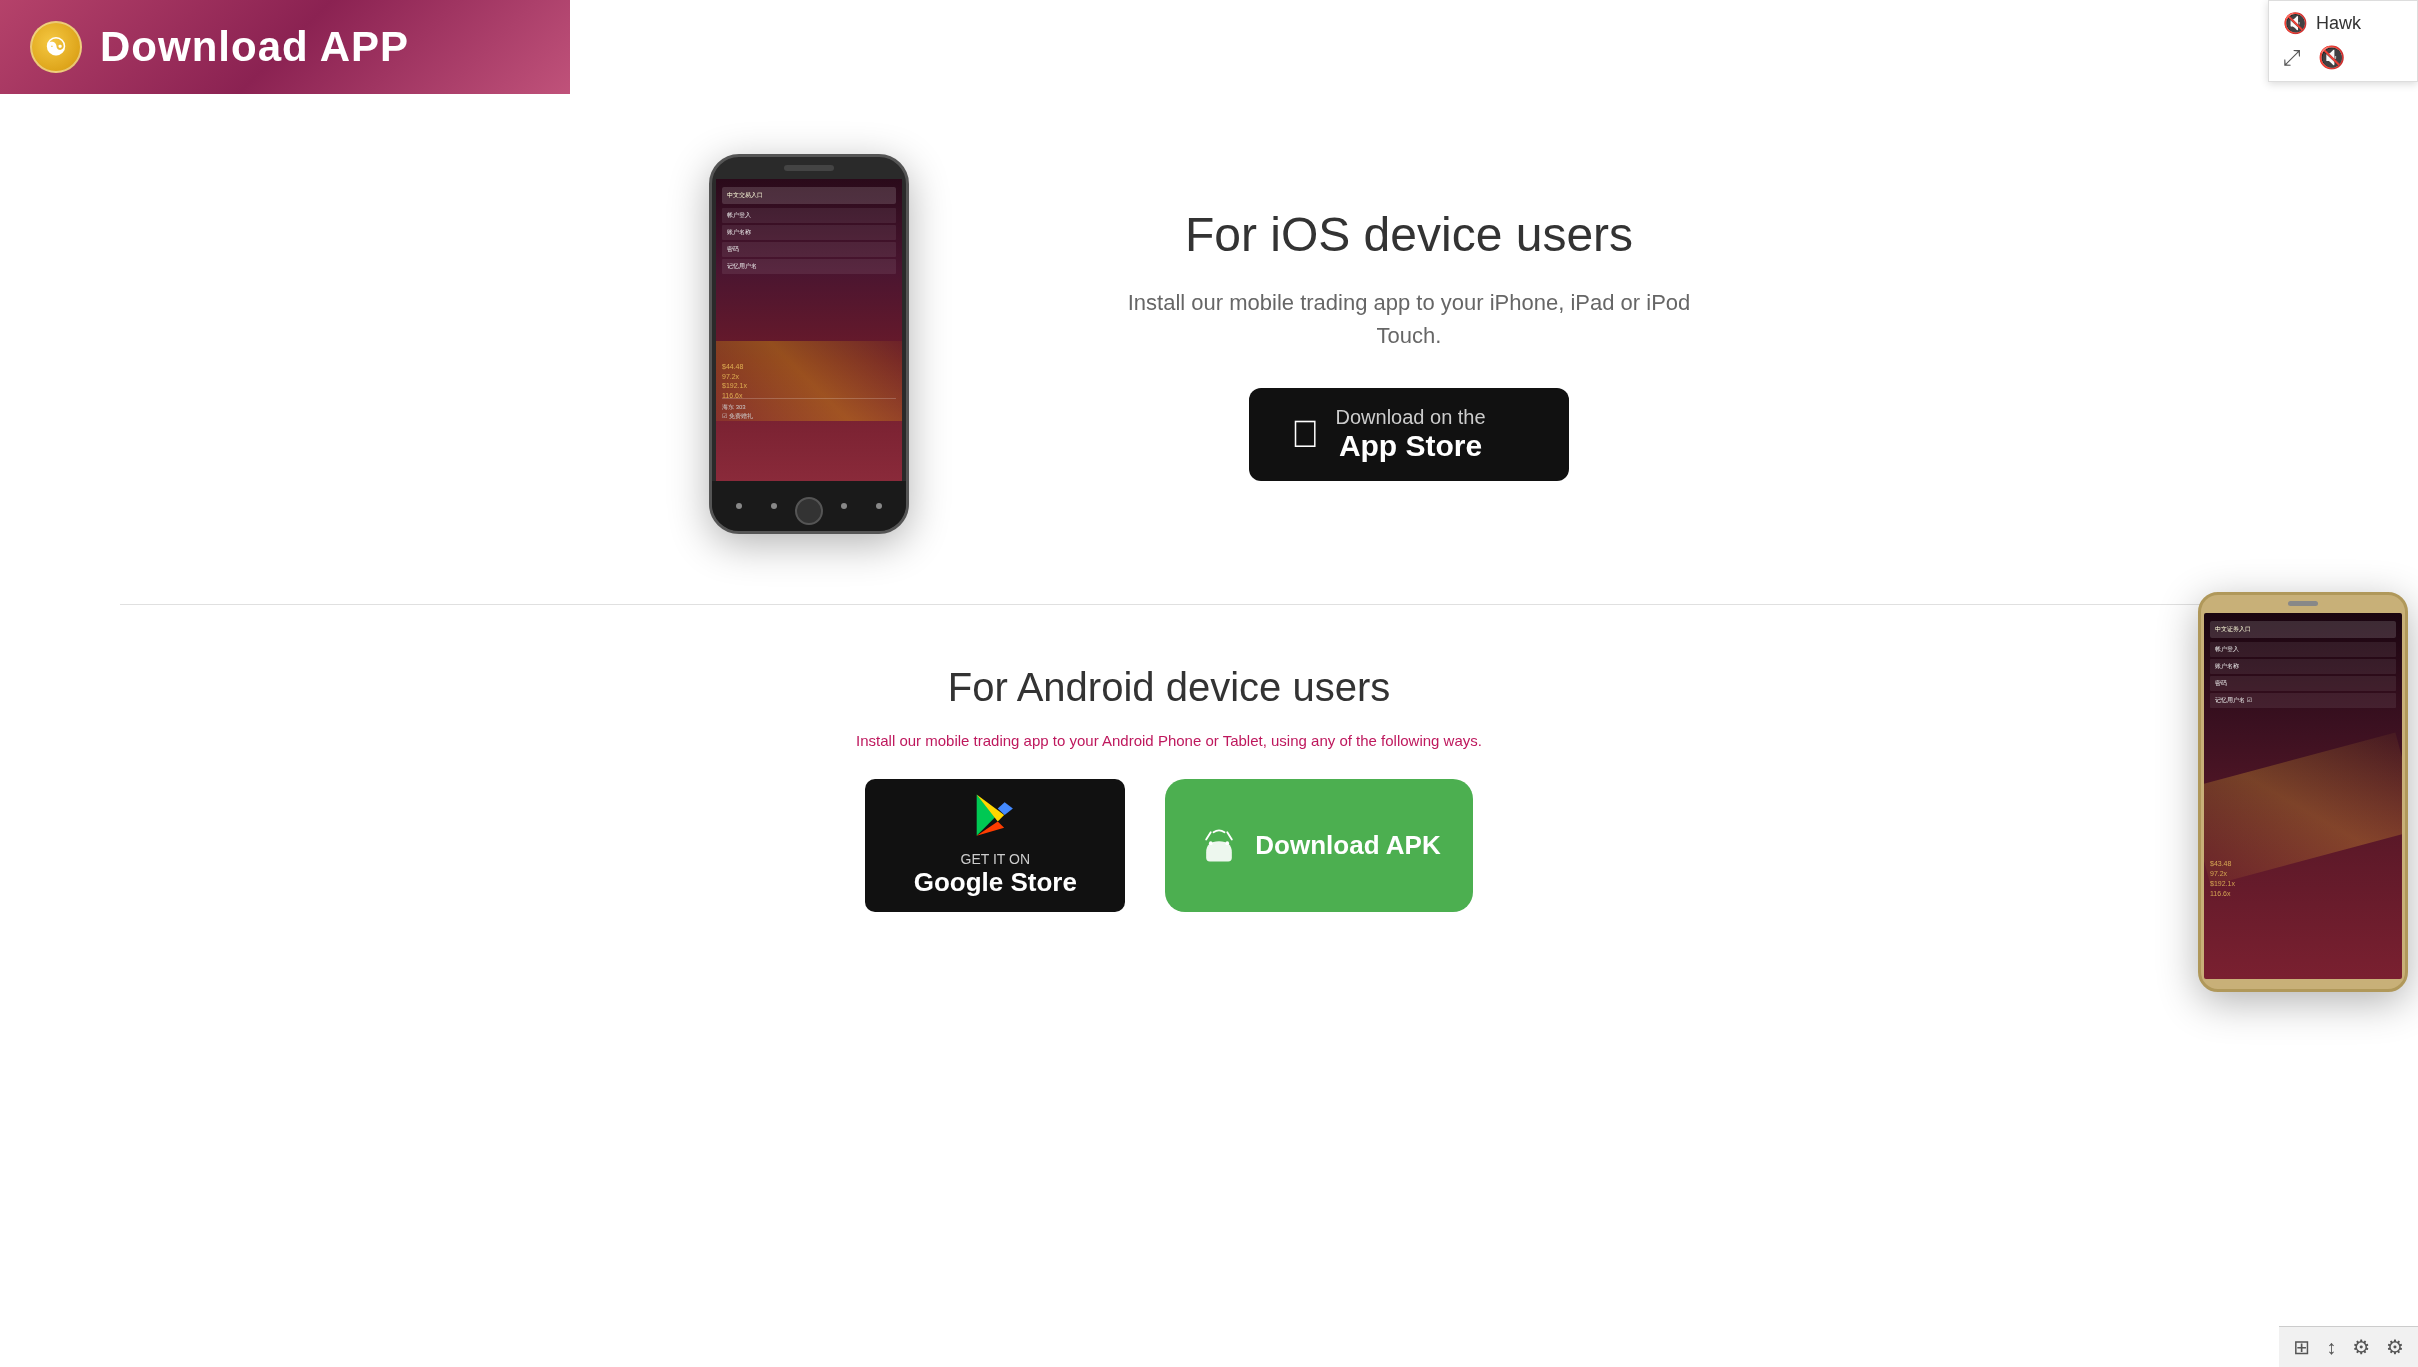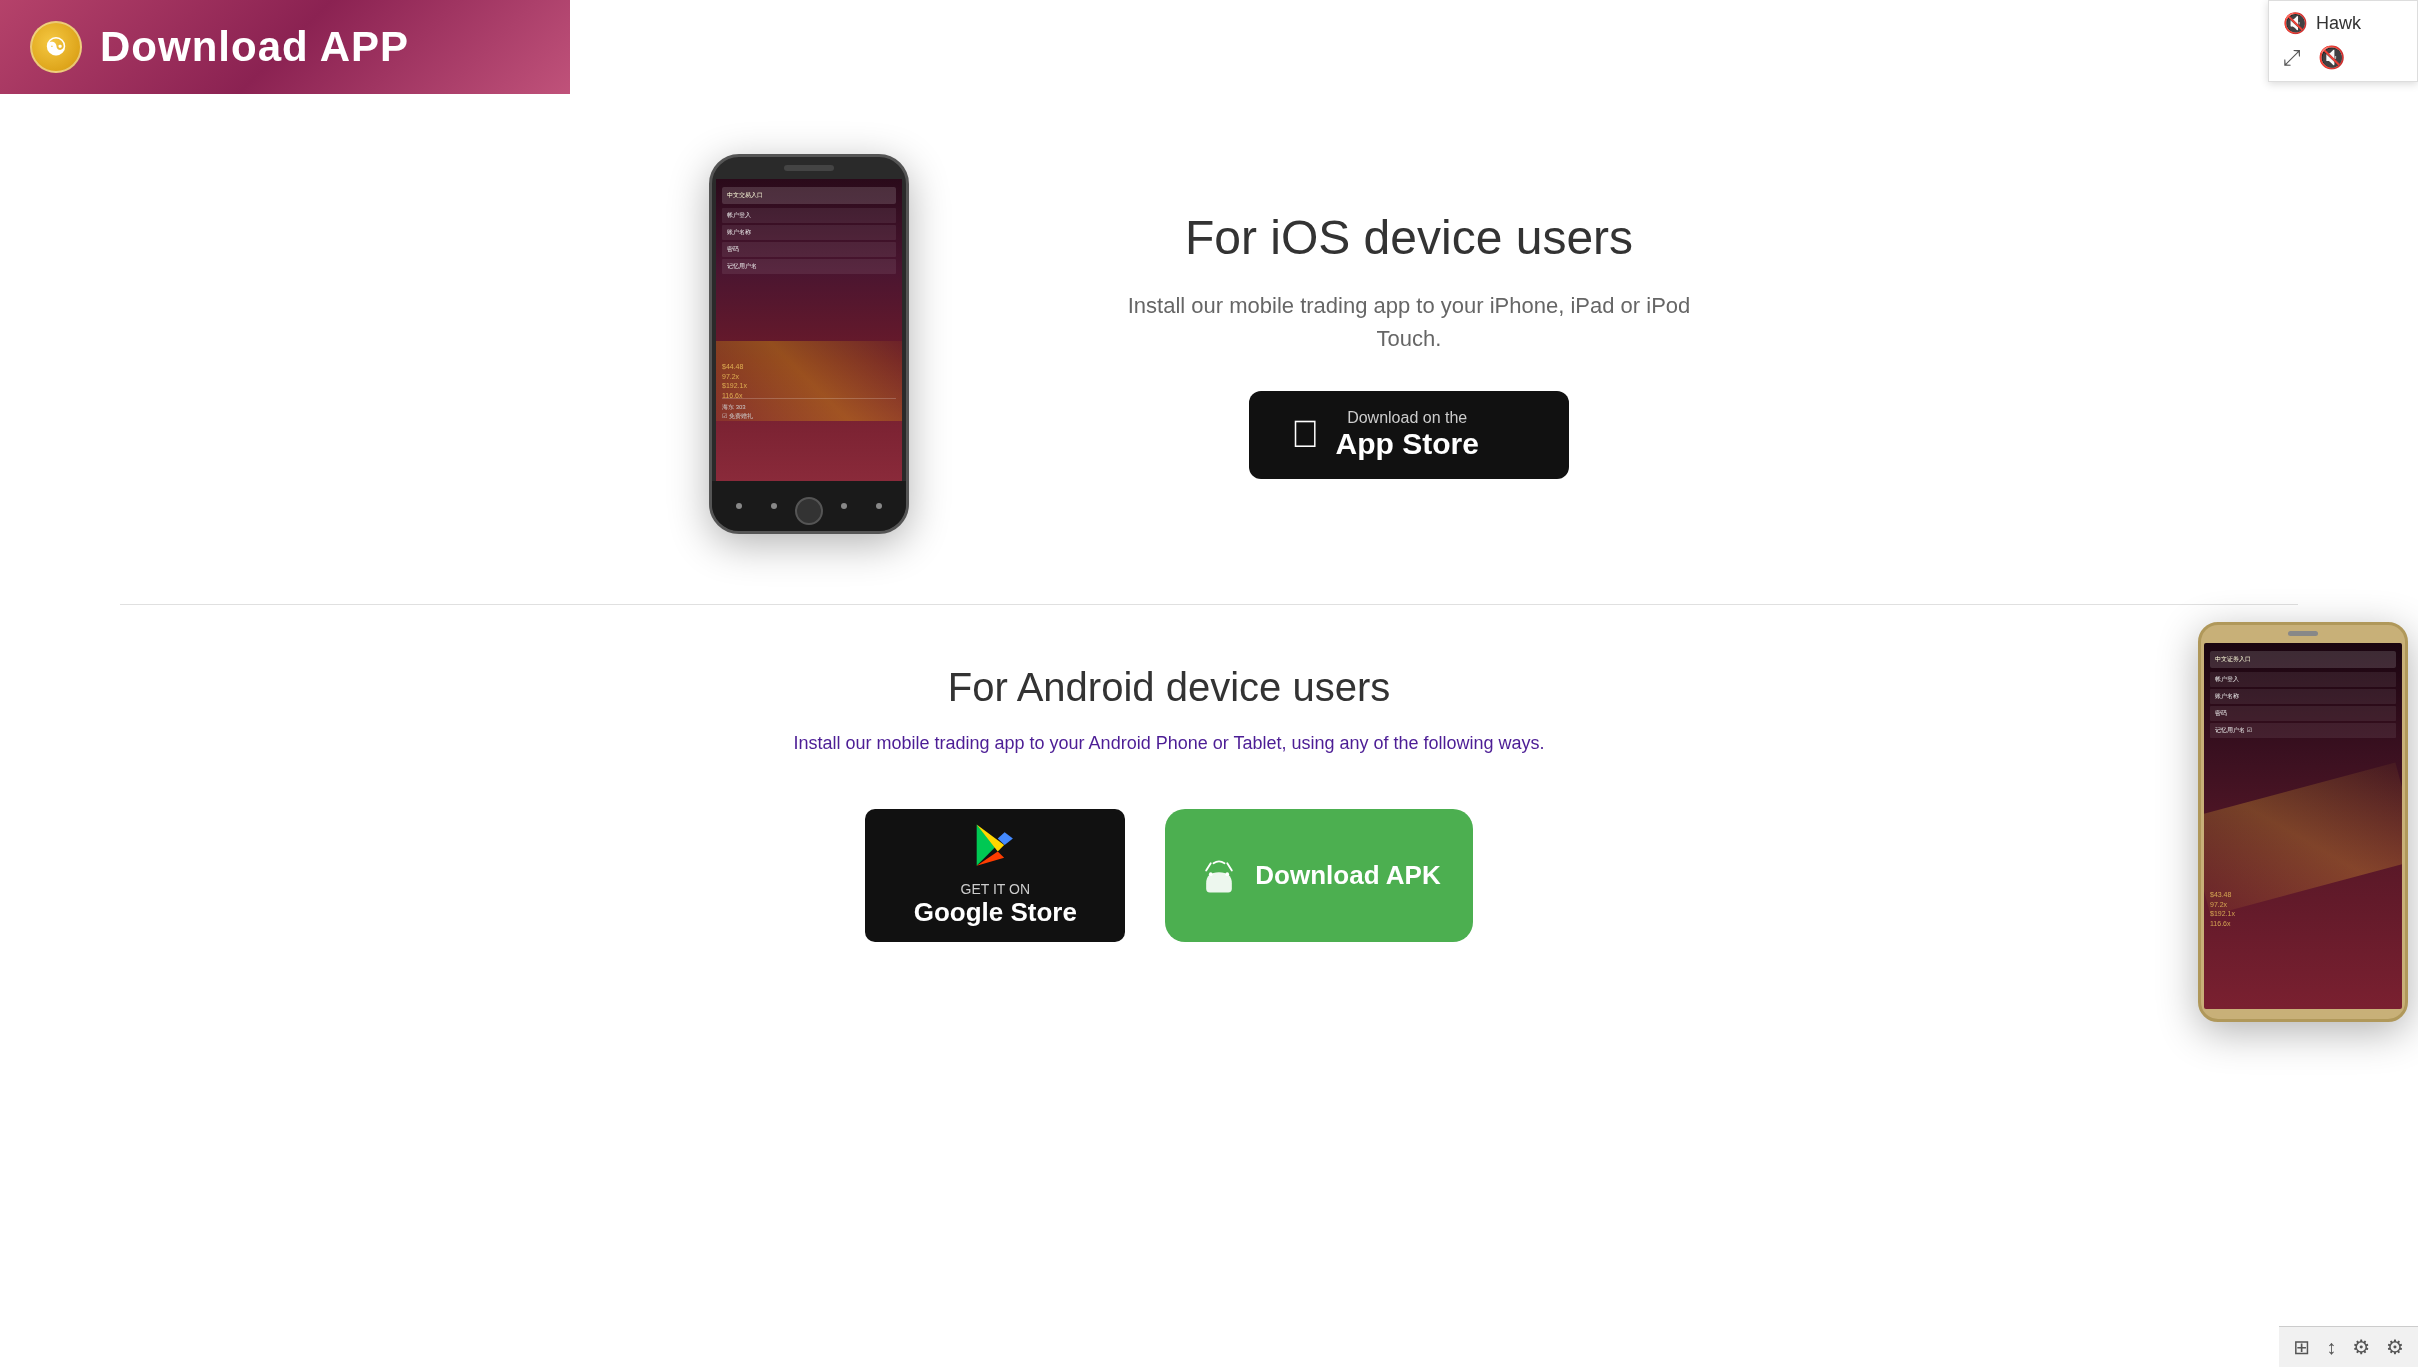--- a/index.html
+++ b/index.html
@@ -207,21 +207,21 @@
       gap: 16px;
       text-decoration: none;
       cursor: pointer;
       min-width: 320px;
     }
     .appstore-btn-icon {
       font-size: 40px;
       color: #fff;
     }
     .appstore-btn-text-top {
-      font-size: 16px;
+      font-size: 20px;
       color: #ccc;
       display: block;
     }
     .appstore-btn-text-main {
       font-size: 30px;
       font-weight: bold;
       display: block;
     }
 
     
@@ -243,23 +243,23 @@
       text-align: center;
       padding-right: 80px;
     }
     .android-heading {
       font-size: 40px;
       font-weight: 300;
       color: #333;
       margin-bottom: 20px;
     }
     .android-subtext {
-      font-size: 18px;
-      color: #4c1d95;
-      margin-bottom: 52px;
+      font-size: 15px;
+      color: #be185d;
+      margin-bottom: 26px;
       line-height: 1.5;
     }
     .android-btns {
       display: flex;
       gap: 40px;
       justify-content: center;
     }
     .google-play-btn {
       display: inline-flex;
       align-items: center;

